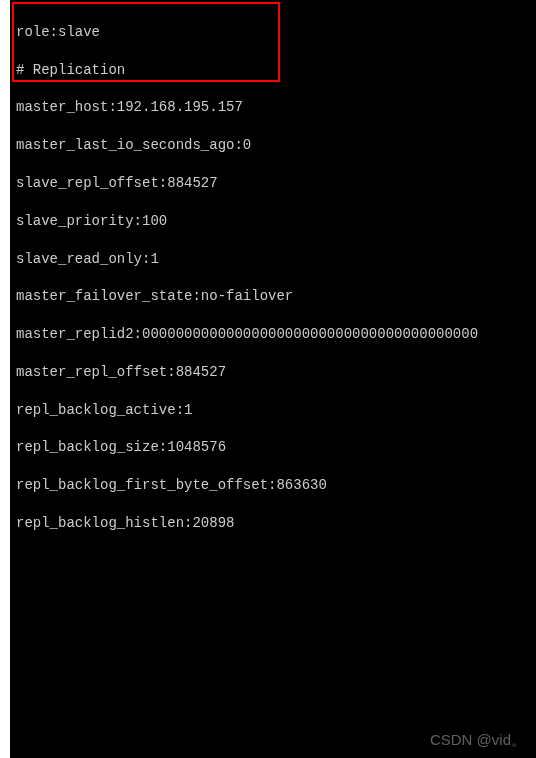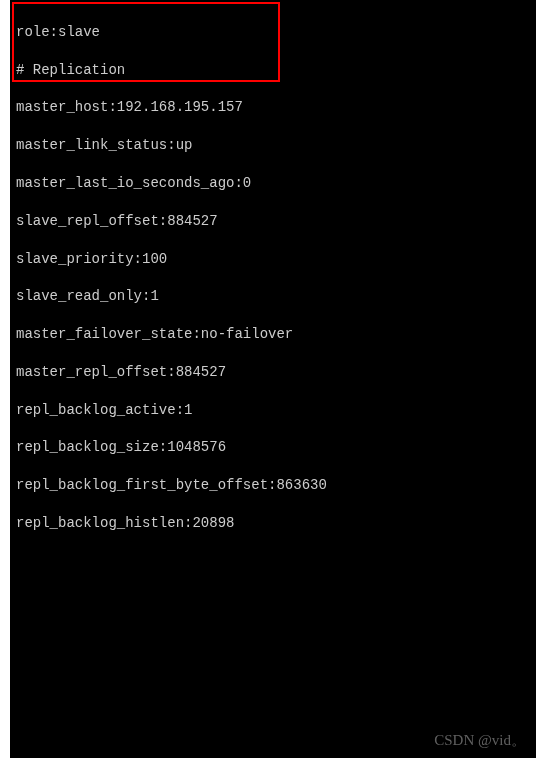--- a/index.html
+++ b/index.html
@@ -32,21 +32,21 @@
       width: 268px;
       height: 80px;
       border: 2px solid #ff0000;
       pointer-events: none;
     }
     .watermark {
       position: absolute;
       bottom: 8px;
       right: 10px;
       color: #888;
-      font-family: Liberation Serif, serif;
+      font-family: Liberation Sans, sans-serif;
       font-size: 15px;
       opacity: 0.7;
     }
     .left-margin {
       position: absolute;
       left: 0;
       top: 0;
       width: 10px;
       height: 758px;
       background: #fff;
@@ -54,26 +54,26 @@
   </style>
 </head>
 <body>
 
 <div class="left-margin"></div>
 
 <div class="terminal">
 <span class="line">role:slave</span>
 <span class="line"># Replication</span>
 <span class="line">master_host:192.168.195.157</span>
-<span class="line">master_link_status:up</span>
 <span class="line">master_last_io_seconds_ago:0</span>
 <span class="line">slave_repl_offset:884527</span>
 <span class="line">slave_priority:100</span>
 <span class="line">slave_read_only:1</span>
 <span class="line">master_failover_state:no-failover</span>
+<span class="line">master_replid2:0000000000000000000000000000000000000000</span>
 <span class="line">master_repl_offset:884527</span>
 <span class="line">repl_backlog_active:1</span>
 <span class="line">repl_backlog_size:1048576</span>
 <span class="line">repl_backlog_first_byte_offset:863630</span>
 <span class="line">repl_backlog_histlen:20898</span>
 
 
 
 
 

